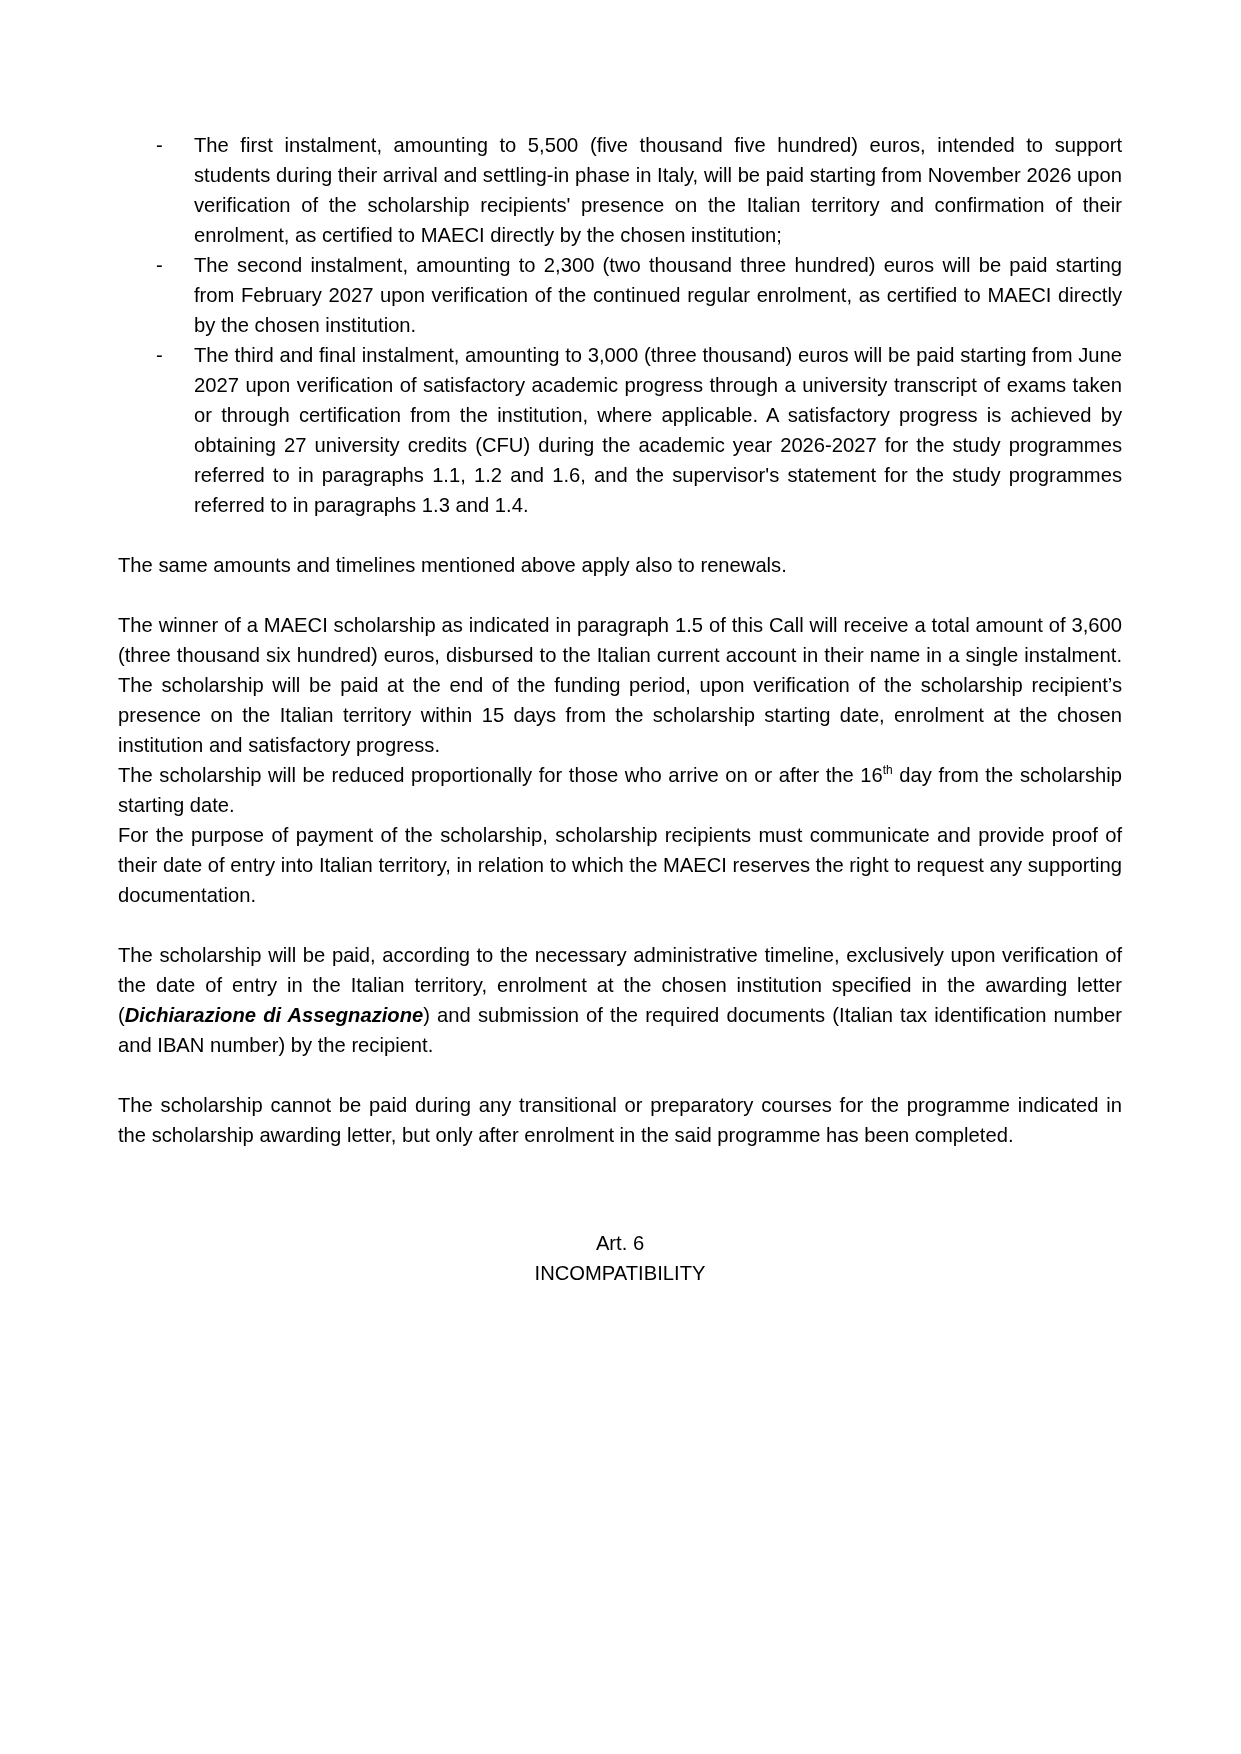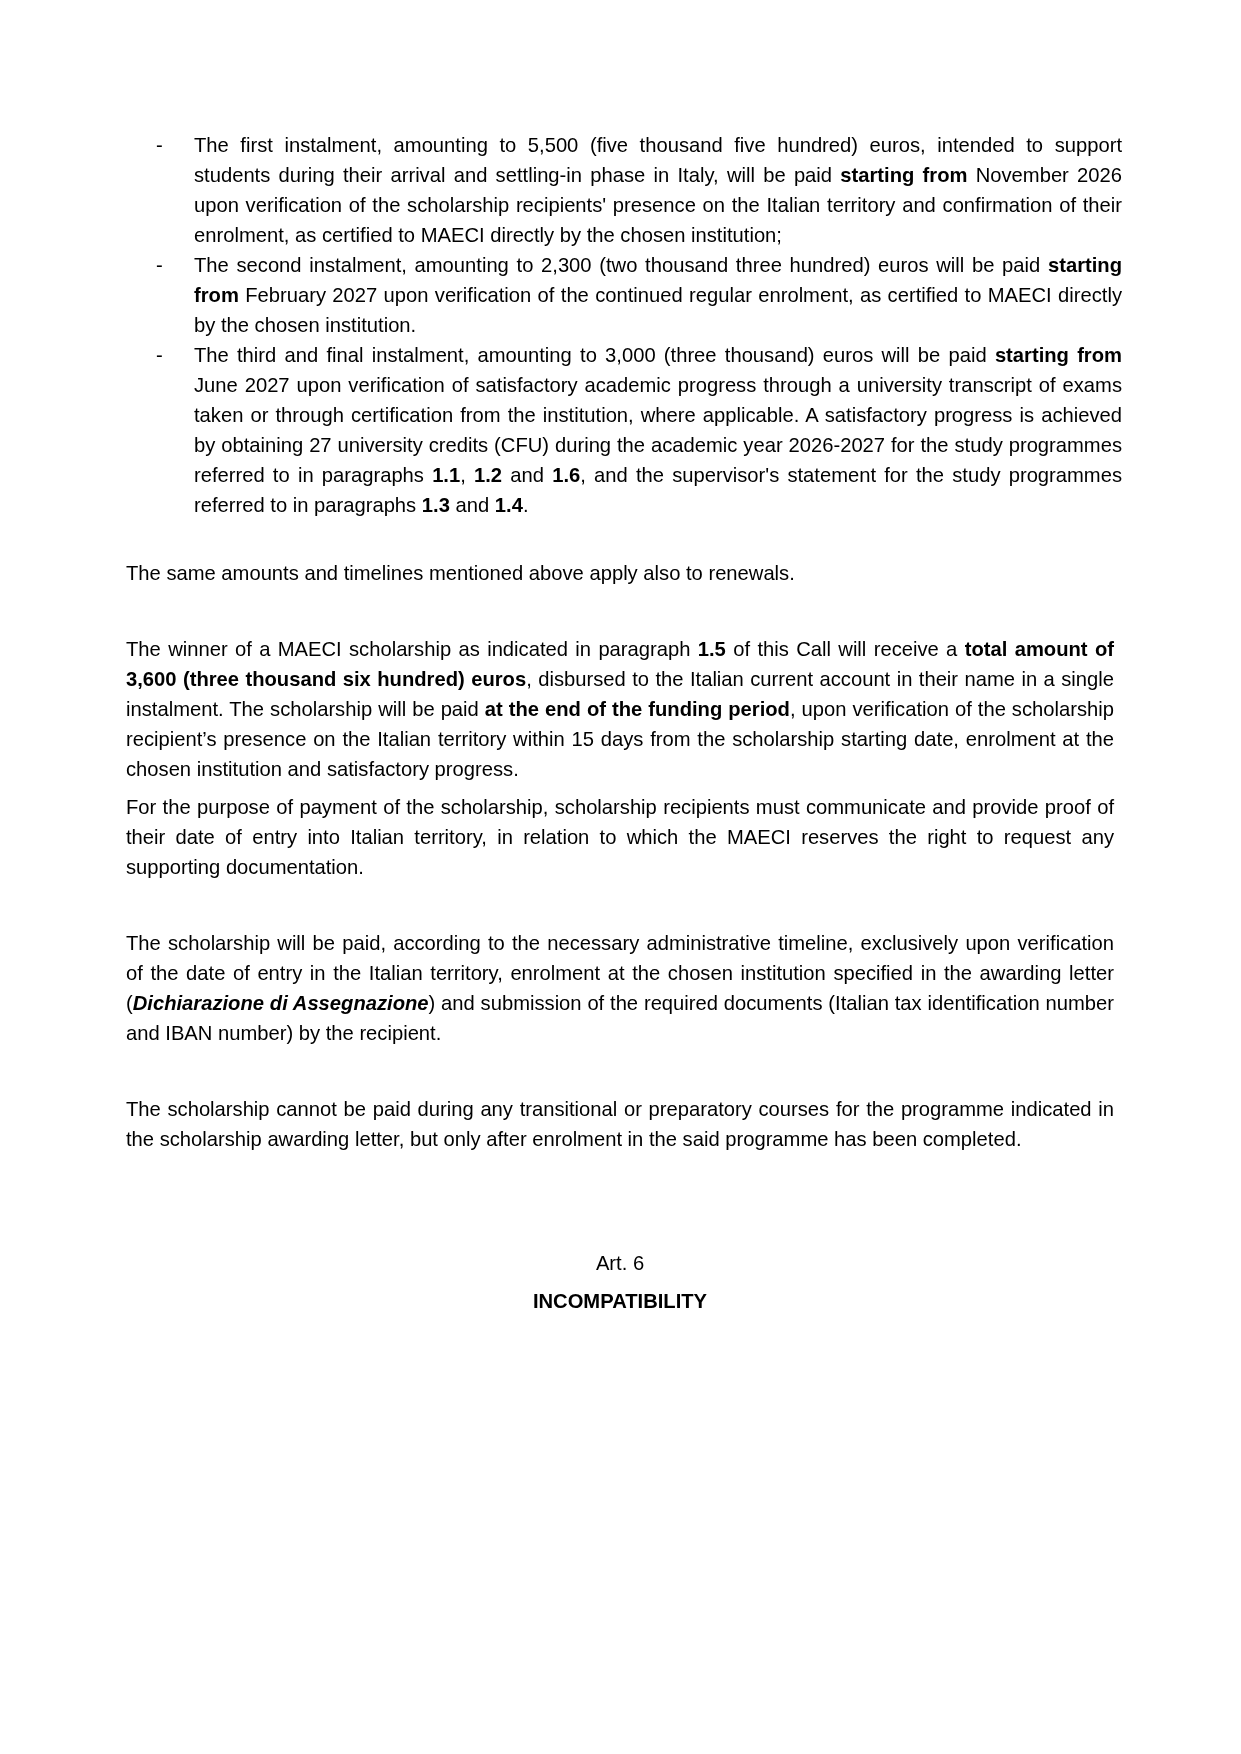--- a/index.html
+++ b/index.html
@@ -6,24 +6,24 @@
   body {
     width: 1241px; height: 1754px; position: relative; overflow: hidden;
     font-family: "Liberation Sans", sans-serif; color: #000;
     font-size: 20.2px; line-height: 30px;
   }
   .page { position: absolute; left: 118px; top: 130px; width: 1004px; }
   .justify { text-align: justify; text-align-last: left; }
   ul.inst { list-style: none; margin: 0; padding: 0; }
   ul.inst li { position: relative; padding-left: 76px; text-align: justify; }
   ul.inst li .dash { position: absolute; left: 38px; top: 0; }
-  p { margin: 8px; }
+  p { margin: 0; }
   .gap-sm { height: 30px; }
   .art { text-align: center; }
-  .b { font-weight: bold; }
+  .b { font-weight: normal; }
   .i { font-style: italic; font-weight: bold; }
   sup { font-size: 12px; line-height: 0; vertical-align: 8px; }
 </style>
 </head>
 <body>
 
 <div class="page">
 
   <ul class="inst">
     <li>
@@ -39,20 +39,21 @@
       <span>The third and final instalment, amounting to 3,000 (three thousand) euros will be paid </span><span class="b">starting from</span><span> June 2027 upon verification of satisfactory academic progress through a university transcript of exams taken or through certification from the institution, where applicable. A satisfactory progress is achieved by obtaining 27 university credits (CFU) during the academic year 2026-2027 for the study programmes referred to in paragraphs </span><span class="b">1.1</span><span>, </span><span class="b">1.2</span><span> and </span><span class="b">1.6</span><span>, and the supervisor's statement for the study programmes referred to in paragraphs </span><span class="b">1.3</span><span> and </span><span class="b">1.4</span><span>.</span>
     </li>
   </ul>
 
   <div class="gap-sm"></div>
   <p>The same amounts and timelines mentioned above apply also to renewals.</p>
 
   <div class="gap-sm"></div>
   <p class="justify"><span>The winner of a MAECI scholarship as indicated in paragraph </span><span class="b">1.5</span><span> of this Call will receive a </span><span class="b">total amount of 3,600 (three thousand six hundred) euros</span><span>, disbursed to the Italian current account in their name in a single instalment. The scholarship will be paid </span><span class="b">at the end of the funding period</span><span>, upon verification of the scholarship recipient’s presence on the Italian territory within 15 days from the scholarship starting date, enrolment at the chosen institution and satisfactory progress.</span></p>
 
+  <p class="justify"><span>The scholarship will be reduced proportionally for those who arrive on or after the 16</span><sup>th</sup><span> day from the scholarship starting date.</span></p>
 
   <p class="justify">For the purpose of payment of the scholarship, scholarship recipients must communicate and provide proof of their date of entry into Italian territory, in relation to which the MAECI reserves the right to request any supporting documentation.</p>
 
   <div class="gap-sm"></div>
   <p class="justify"><span>The scholarship will be paid, according to the necessary administrative timeline, exclusively upon verification of the date of entry in the Italian territory, enrolment at the chosen institution specified in the awarding letter (</span><span class="i">Dichiarazione di Assegnazione</span><span>) and submission of the required documents (Italian tax identification number and IBAN number) by the recipient.</span></p>
 
   <div class="gap-sm"></div>
   <p class="justify">The scholarship cannot be paid during any transitional or preparatory courses for the programme indicated in the scholarship awarding letter, but only after enrolment in the said programme has been completed.</p>
 
   <div style="height:78px"></div>

